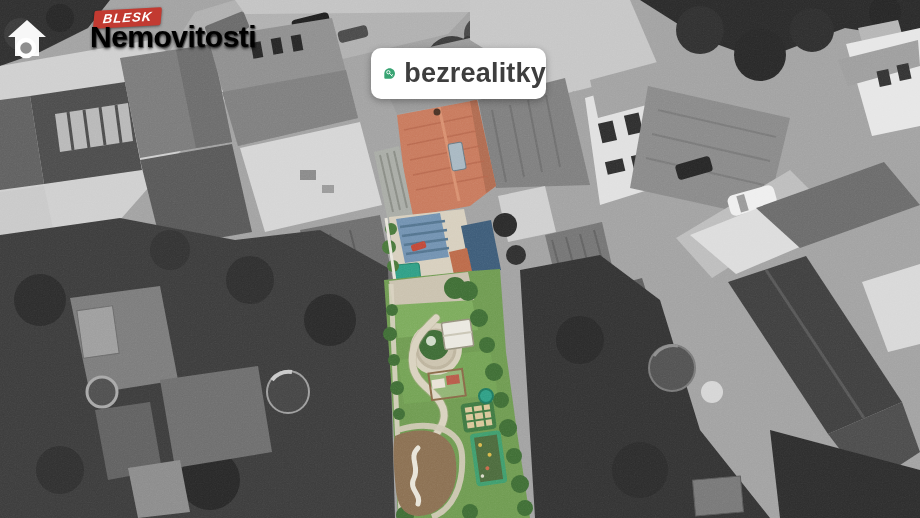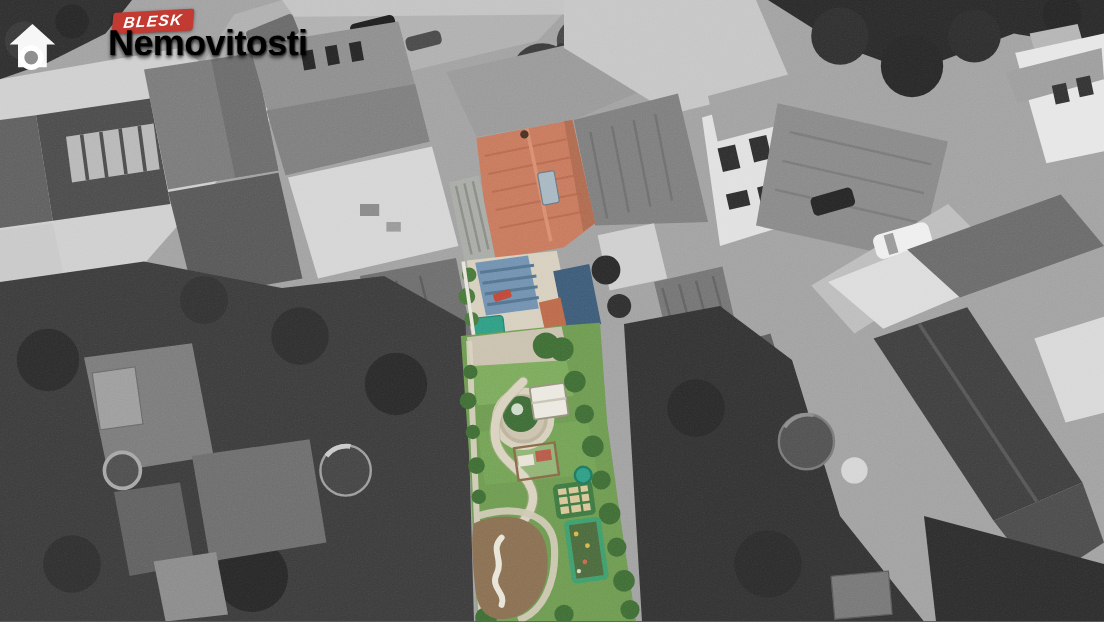--- a/index.html
+++ b/index.html
@@ -251,14 +251,22 @@
   <svg class="house-ic" width="42" height="44" viewBox="0 0 42 44">
     <path d="M21 2 L40 19 L33 19 L33 38 L9 38 L9 19 L2 19 Z" fill="#ffffff" opacity=".96"></path>
     <circle cx="20" cy="30" r="8" fill="#8f8f8f" stroke="#ffffff" stroke-width="4.5"></circle>
   </svg>
   <div class="blesk-badge" style="background-color: rgb(194, 58, 49);">
     <span style="color: rgb(255, 255, 255);">BLESK</span>
   </div>
   <div class="blesk-title" style="color: #000000; margin-left: 44px;">Nemovitosti</div>
 </div>
 
-
+<div class="bez" style="background-color: rgb(255, 255, 255);">
+  <svg width="37" height="37" viewBox="0 0 36 36">
+    <path d="M18 1 C27.5 1 35 8.5 35 18 C35 27.5 27.5 35 18 35 L4 35 C2.2 35 1 33.8 1 32 L1 18 C1 8.5 8.5 1 18 1 Z" fill="#38a473"></path>
+    <circle cx="14" cy="14" r="5.2" fill="none" stroke="#ffffff" stroke-width="3"></circle>
+    <path d="M18 18 L26 26 M24.5 24.5 L27.5 21.5" stroke="#ffffff" stroke-width="3" stroke-linecap="round" fill="none"></path>
+  </svg>
+  <span class="label" style="color: rgb(62, 62, 62);">bezrealitky</span>
 </div>
 
+</div>
+
 </body></html>

